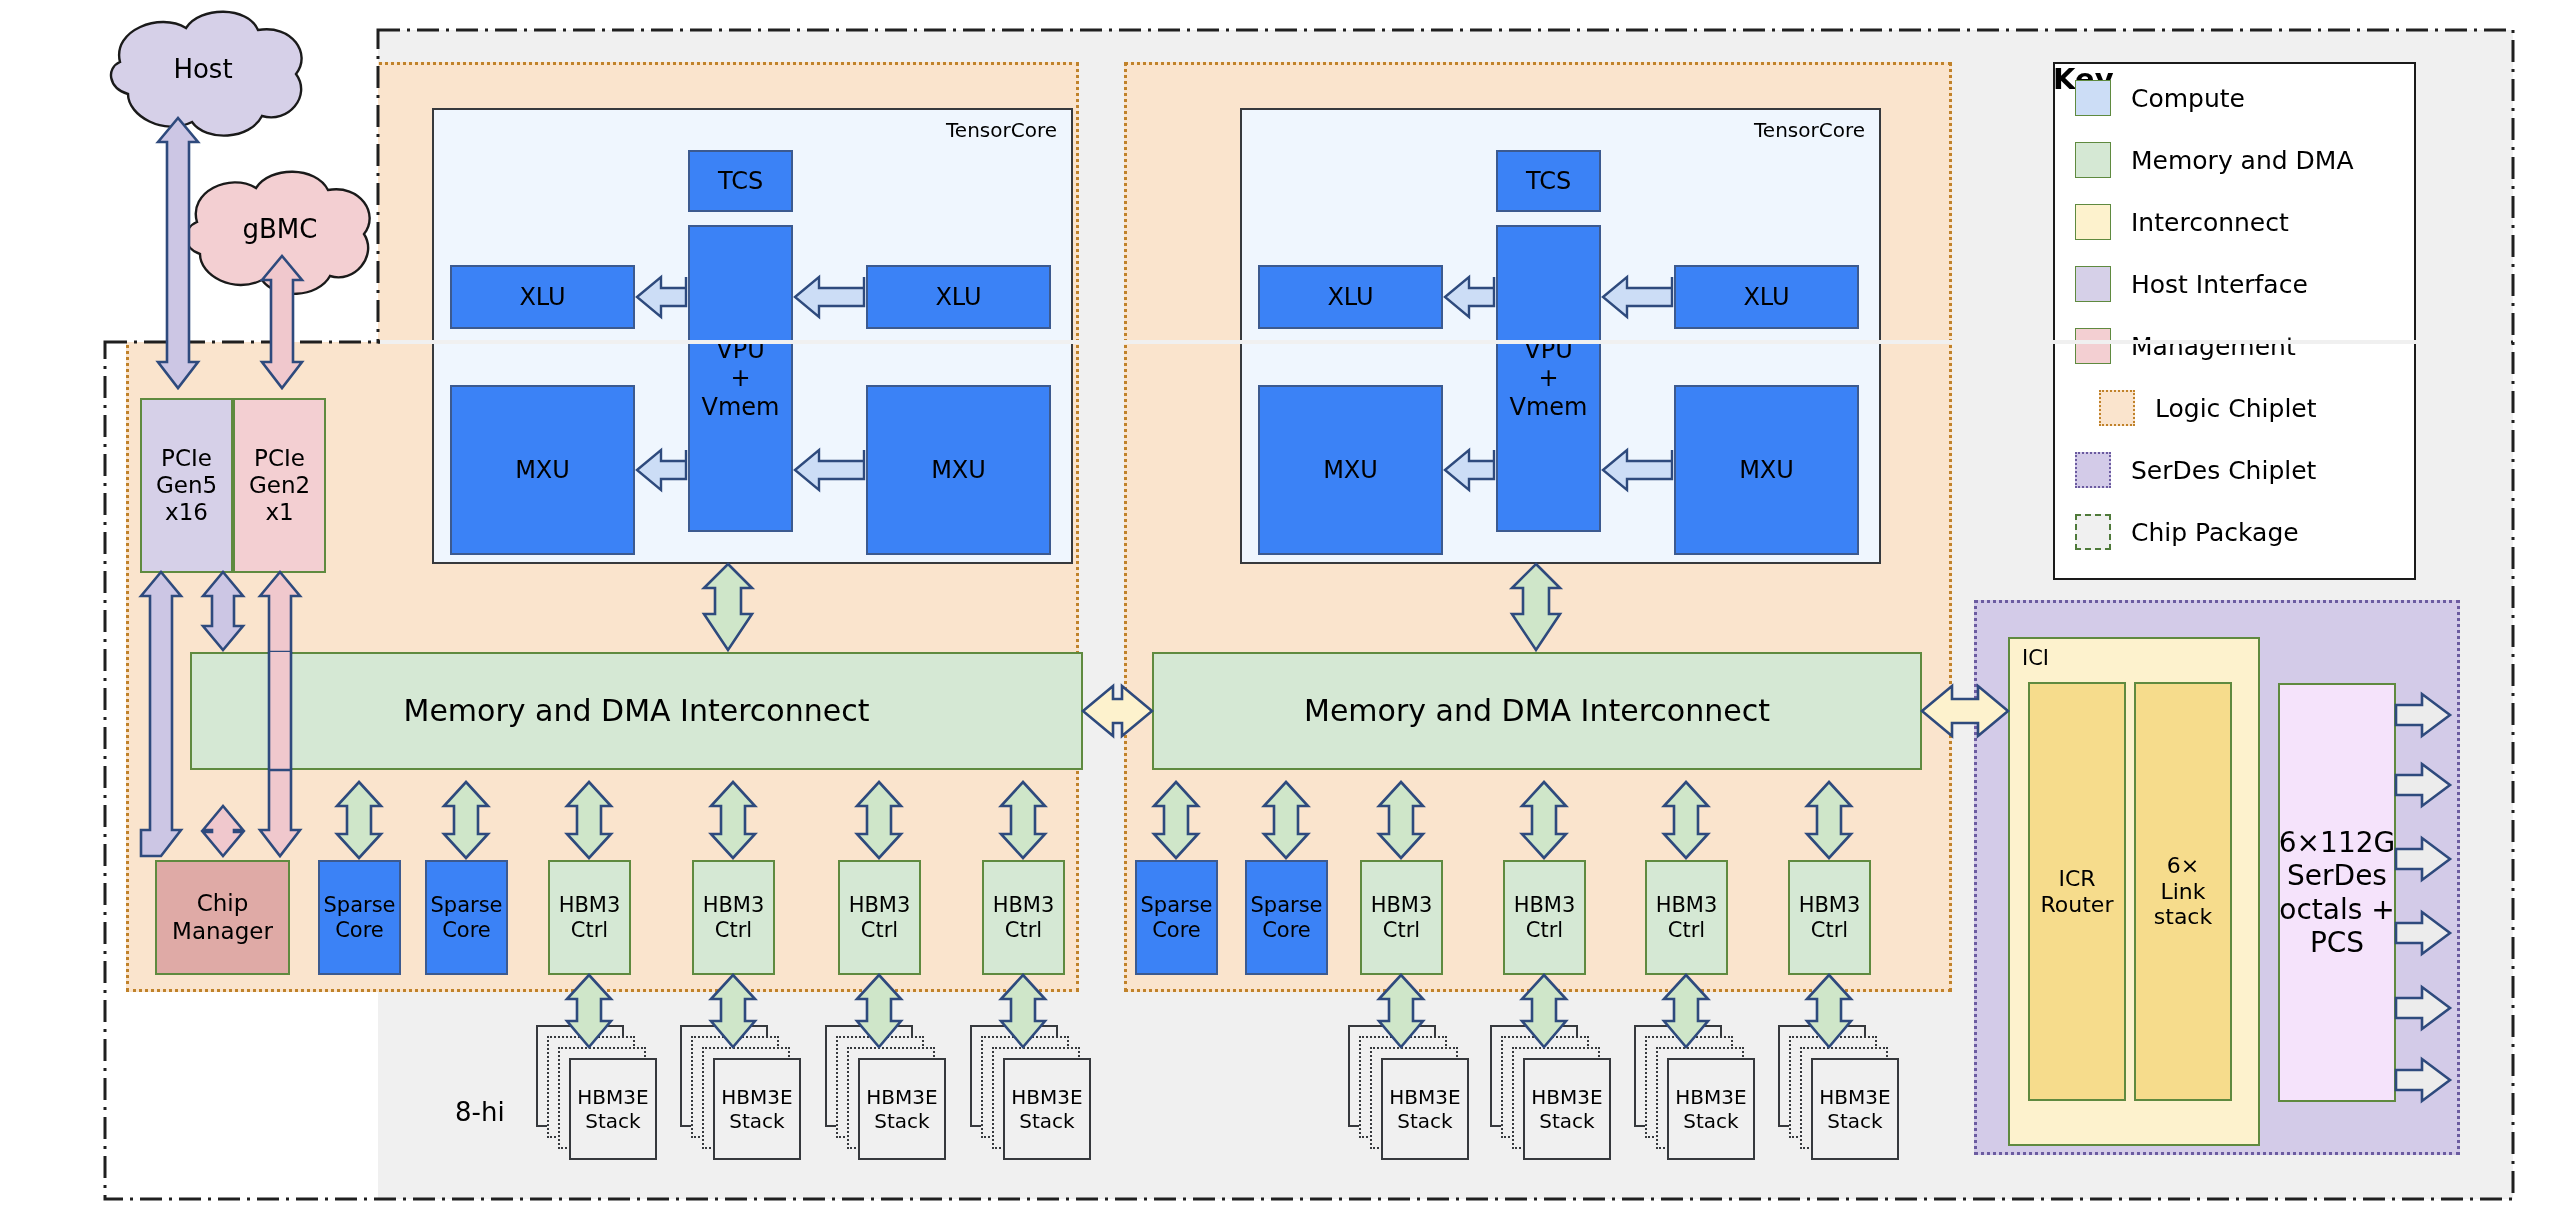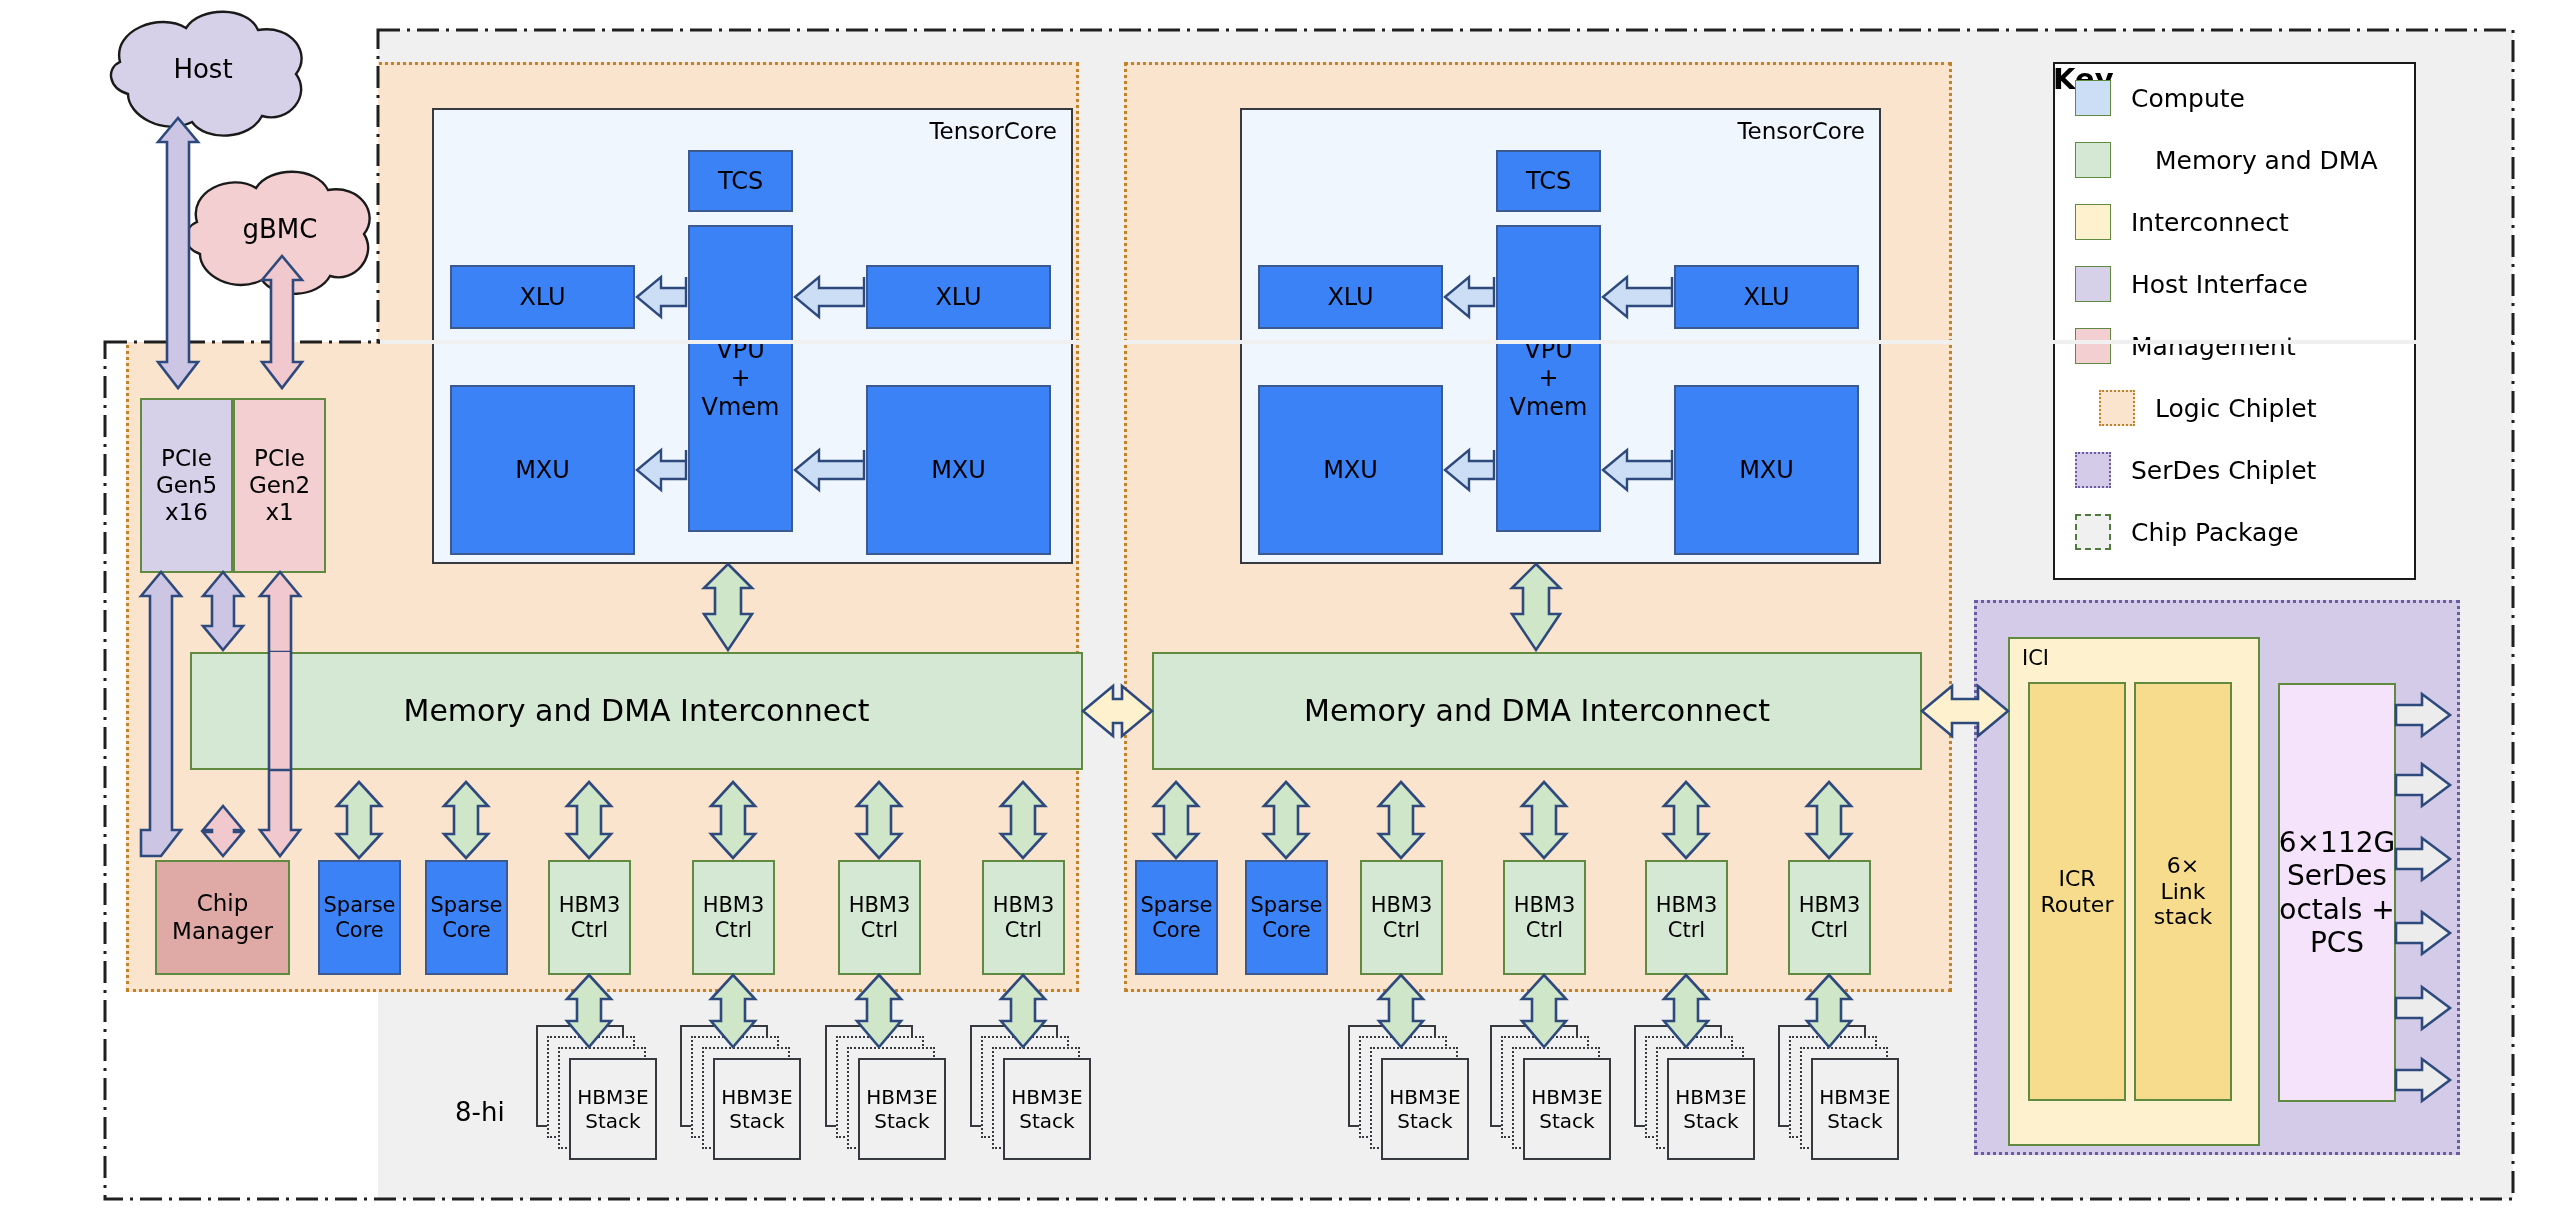--- a/index.html
+++ b/index.html
@@ -24,21 +24,21 @@
   .intercon2 { background:#f6dc8c; border-color:#5f8a3f; }
   .hostif    { background:#d6d0e8; border-color:#5f8a3f; }
   .mgmt      { background:#f3cfd2; border-color:#5f8a3f; }
   .mgmt-dark { background:#dfaaa6; border-color:#5f8a3f; }
   .serdesbox { background:#f5e3fb; border-color:#5f8a3f; }
 
   
   .tensorcore {
     position:absolute; background:#eff6fe; border:2px solid #36393d;
   }
-  .tc-title { position:absolute; right:14px; top:8px; font-size:23px; color:#000; }
+  .tc-title { position:absolute; right:14px; top:8px; font-size:20px; color:#000; }
 
   .chiplet {
     position:absolute; background:#fae4cd;
     border:3px dotted #c0822a;
   }
   .serdes-chiplet {
     position:absolute; background:#d3cbe8;
     border:3px dotted #6b5ba0;
   }
 
@@ -295,21 +295,21 @@
 
   <div class="plain-label" style="left:455px; top:1097px; font-size:26px;">8-hi</div>
 
   <div class="key" style="left:2053px; top:62px; width:363px; height:518px;"></div>
   <div class="key-title" style="left:2053px; top:62px; width:424px; height:518px; position:absolute; display:block;">Key</div>
 
   <div class="key-row" style="left:2075px; top:80px;">
     <span class="key-sw" style="background:#ccddf6;"></span>
     <span class="key-label">Compute</span>
   </div>
-  <div class="key-row" style="left:2075px; top:142px;gap:24px;">
+  <div class="key-row" style="left:2075px; top:142px;">
     <span class="key-sw" style="background:#d5e8d4;"></span>
     <span class="key-label">Memory and DMA</span>
   </div>
   <div class="key-row" style="left:2075px; top:204px;justify-content:center;">
     <span class="key-sw" style="background:#fdf2cd;"></span>
     <span class="key-label">Interconnect</span>
   </div>
   <div class="key-row" style="left:2075px; top:266px;">
     <span class="key-sw" style="background:#d6d0e8;"></span>
     <span class="key-label">Host Interface</span>

